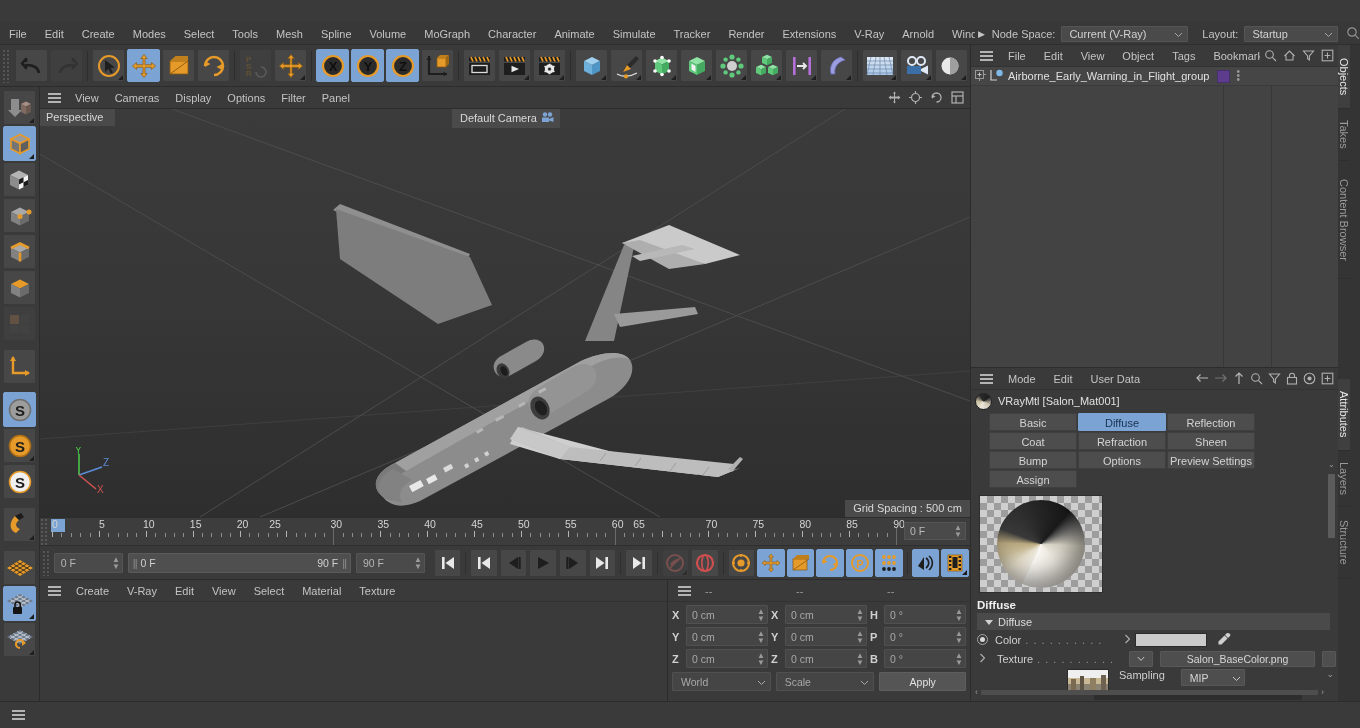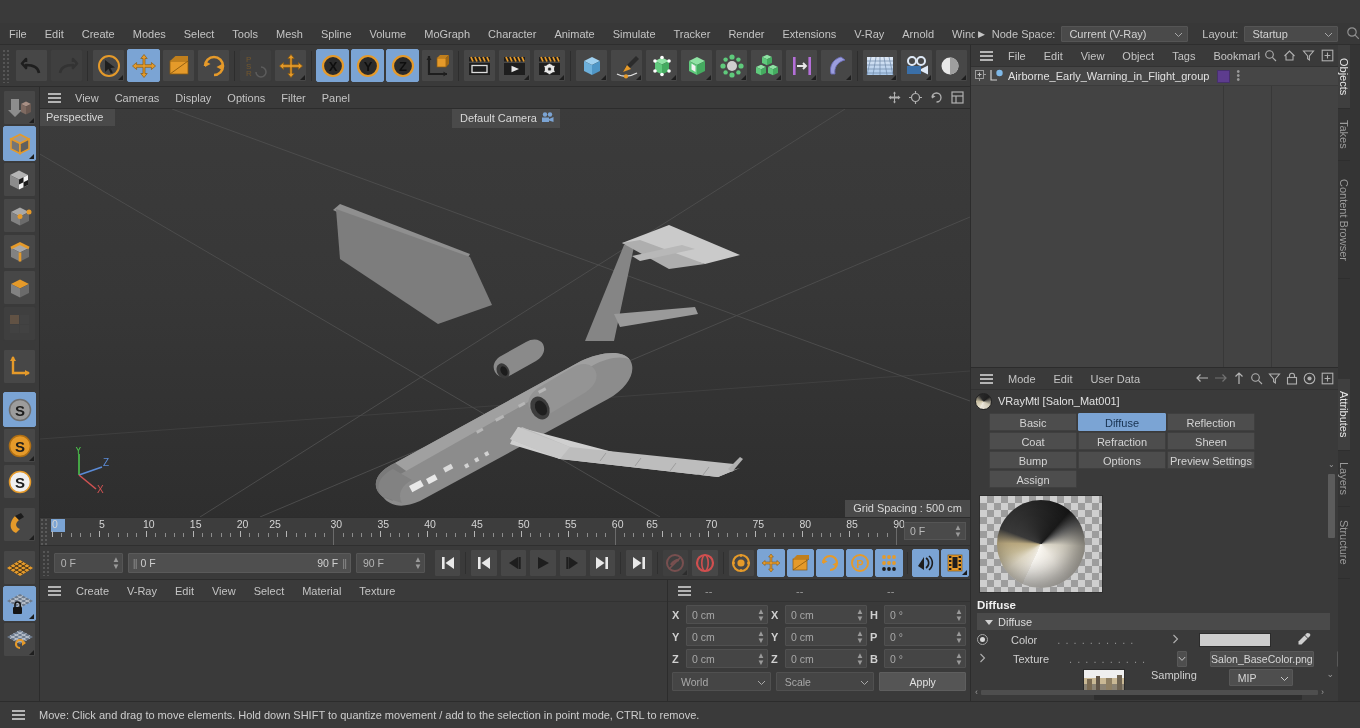--- a/index.html
+++ b/index.html
@@ -244,21 +244,21 @@
         #1a1a1a 196deg, #5c5c5c 214deg,
         #d9d4c6 248deg, #f2eee6 300deg, #fbf9f4 360deg);
     box-shadow: inset -8px -10px 22px rgba(0,0,0,.45);
   }
   .attr-scroll { position:absolute; right:2px; top:92px; width:9px; height:148px; }
   .attr-scroll .thumb { position:absolute; top:14px; left:1px; width:7px; height:64px; background:#5c5c5c; border-radius:1px; }
 
   .sec-title { margin:6px 0 2px 6px; font-size:11.5px; color:#f0f0f0; font-weight:bold; }
   .grp-hdr { margin:0 8px 0 6px; height:17px; background:#4a4a4a; display:flex;
     align-items:center; padding-left:8px; font-size:11px; color:#dcdcdc; gap:5px; }
-  .prow { display:flex; align-items:center; height:19px; padding-left:6px; gap:20px; }
+  .prow { display:flex; align-items:center; height:19px; padding-left:6px; gap:4px; }
   .prow .pl { font-size:11px; color:#cfcfcf; }
   .dots { flex:0 0 auto; color:#8e8e8e; font-size:11px; letter-spacing:1px; overflow:hidden; white-space:nowrap; }
   .radio { width:11px; height:11px; border-radius:50%; border:1px solid #a5a5a5; position:relative; }
   .radio::after { content:""; position:absolute; left:2px; top:2px; width:5px; height:5px;
     border-radius:50%; background:#d8d8d8; }
   .swatch { width:72px; height:14px; background:#cbcbcb; border:1px solid #2b2b2b; }
   .texfield { height:16px; background:#4e4e4e; border:1px solid #585858; display:flex;
     align-items:center; justify-content:center; font-size:10.5px; color:#d6d6d6; border-radius:1px; }
   .minicombo { width:24px; height:16px; background:#4e4e4e; border:1px solid #585858;
     display:flex; align-items:center; justify-content:center; border-radius:1px; }
@@ -913,21 +913,21 @@
         <div class="tl-tick" style="left: 543.911px;"></div>
         <div class="tl-tick" style="left: 553.289px;"></div>
         <div class="tl-tickmaj" style="left: 562.667px;"></div>
         <div class="tl-num" style="left: 565.667px;">60</div>
         <div class="tl-vline" style="left: 562.667px;"></div>
         <div class="tl-tick" style="left: 572.044px;"></div>
         <div class="tl-tick" style="left: 581.422px;"></div>
         <div class="tl-tick" style="left: 590.8px;"></div>
         <div class="tl-tick" style="left: 600.178px;"></div>
         <div class="tl-tickmaj" style="left: 609.556px;"></div>
-        <div class="tl-num" style="left: 600px;">65</div>
+        <div class="tl-num" style="left: 587px;">65</div>
         <div class="tl-tick" style="left: 618.933px;"></div>
         <div class="tl-tick" style="left: 628.311px;"></div>
         <div class="tl-tick" style="left: 637.689px;"></div>
         <div class="tl-tick" style="left: 647.067px;"></div>
         <div class="tl-tickmaj" style="left: 656.444px;"></div>
         <div class="tl-num" style="left: 659.444px;">70</div>
         <div class="tl-tick" style="left: 665.822px;"></div>
         <div class="tl-tick" style="left: 675.2px;"></div>
         <div class="tl-tick" style="left: 684.578px;"></div>
         <div class="tl-tick" style="left: 693.956px;"></div>
@@ -1445,16 +1445,15 @@
     <div class="rtab" style="height:56px;">Layers</div>
     <div class="rtab" style="height:72px;">Structure</div>
   </div>
 
   <div class="statusbar">
     <span class="hamb">
         <i></i>
         <i></i>
         <i></i>
       </span>
-    <span class="txt">Move: Click and drag to move elements. Hold down SHIFT to quantize movement / add to the selection in point mode, CTRL to remove.</span>
   </div>
 
 </div>
 
 </body></html>

